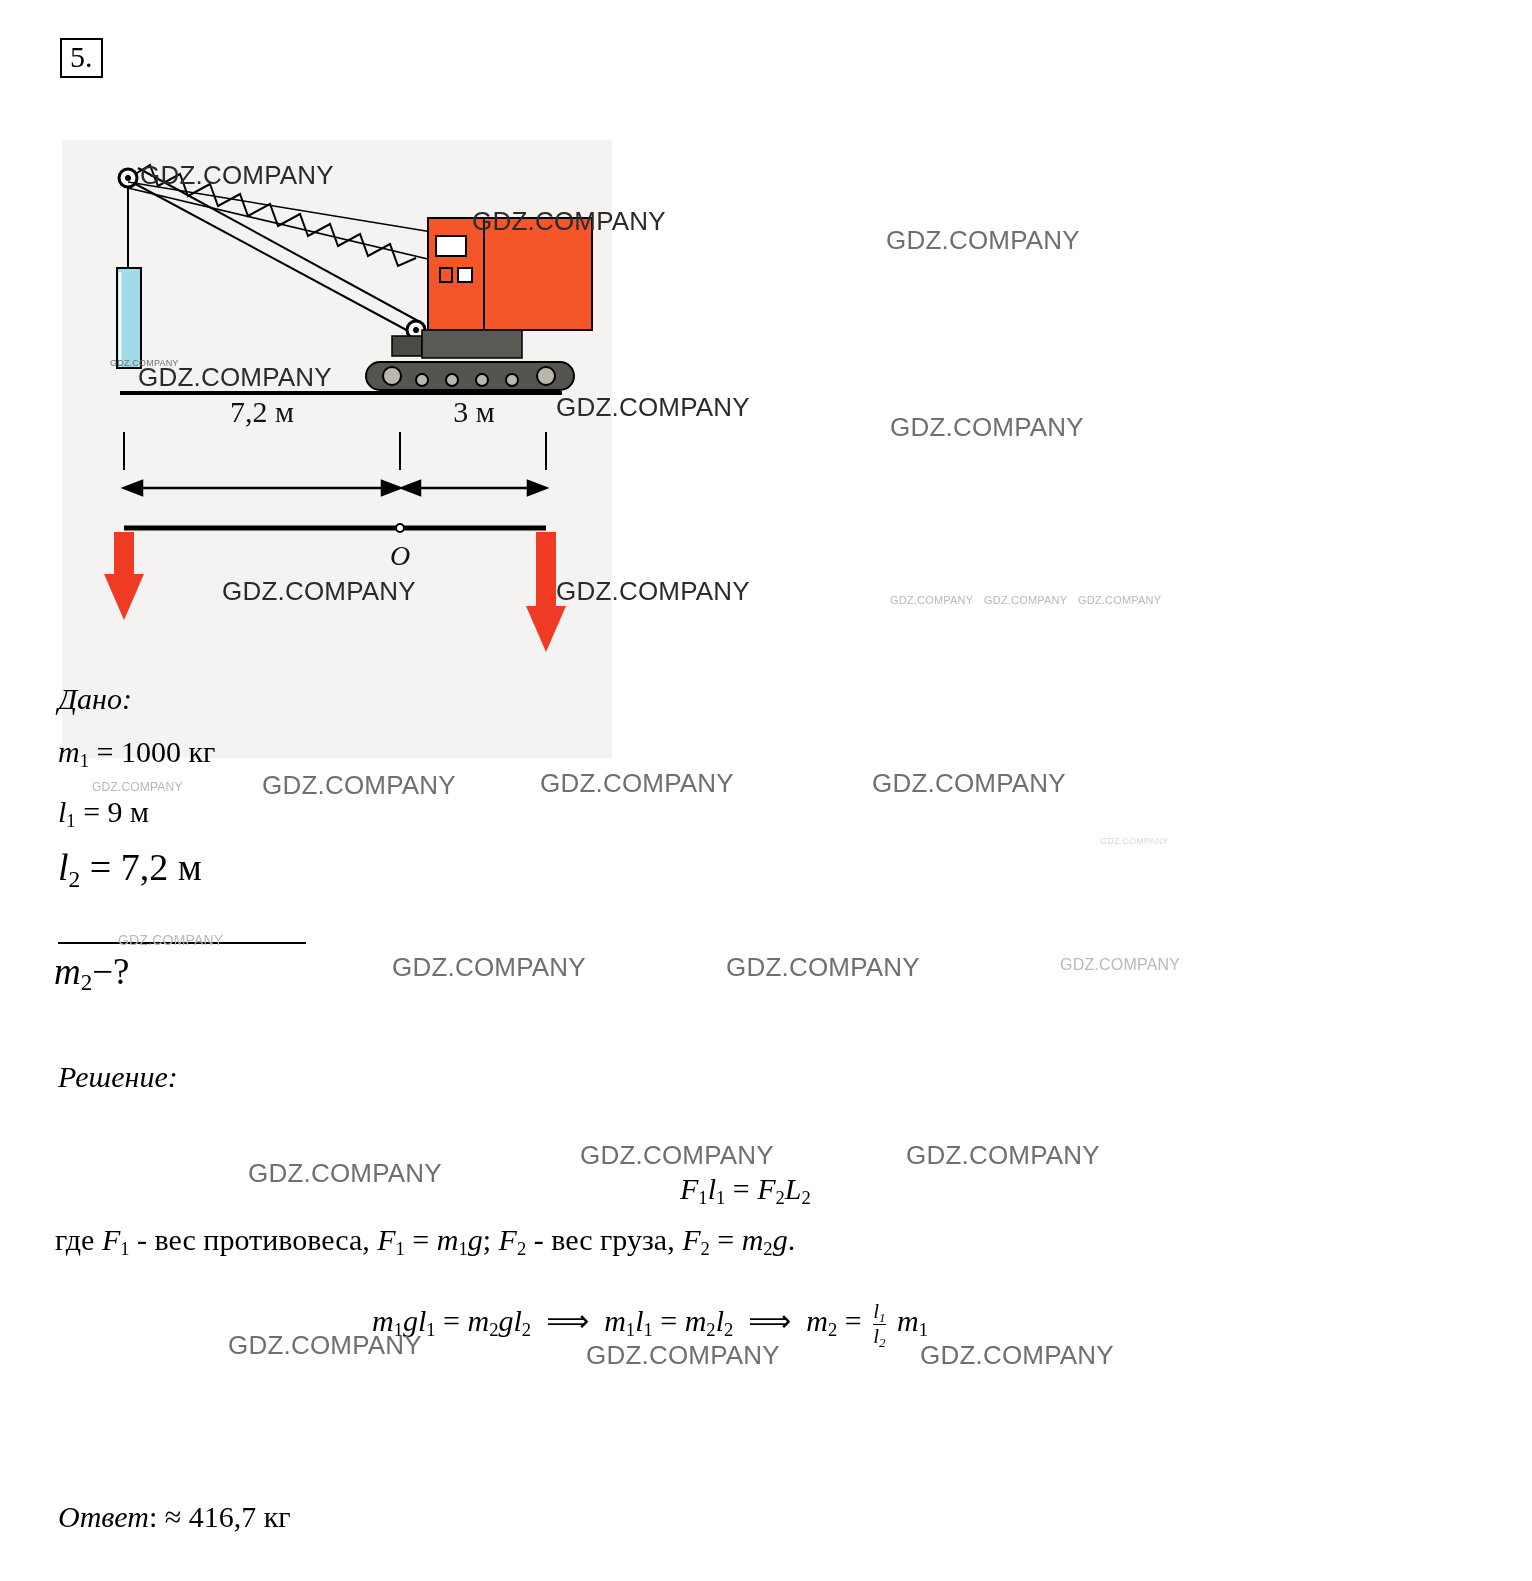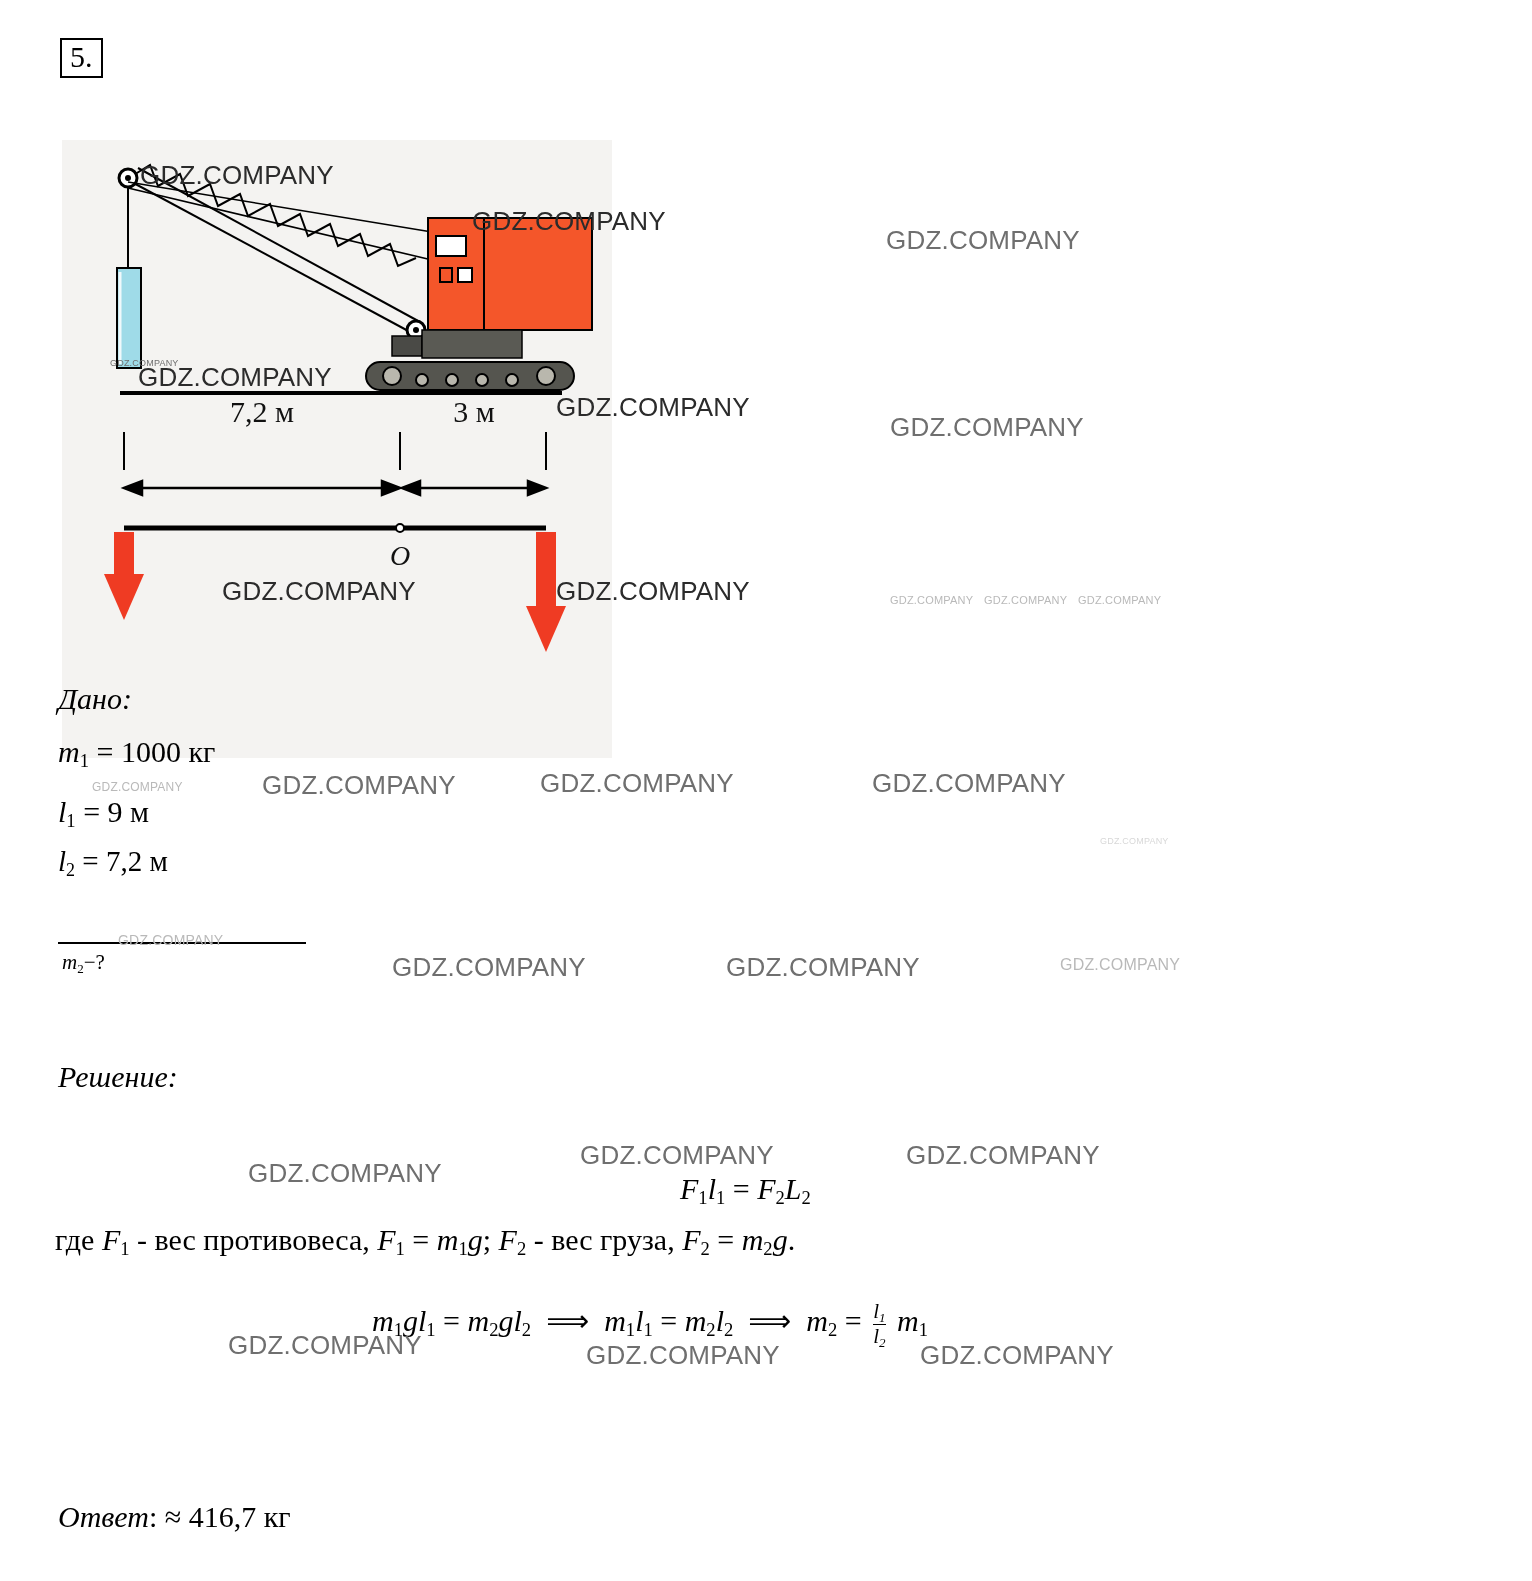--- a/index.html
+++ b/index.html
@@ -48,28 +48,28 @@
     white-space: nowrap;
   }
   .it { font-style: italic; }
   .given-label {
     left: 58px; top: 682px;
     font-size: 30px;
     font-style: italic;
   }
   .g1 { left: 58px; top: 735px; font-size: 30px; }
   .g2 { left: 58px; top: 795px; font-size: 30px; }
-  .g3 { left: 58px; top: 845px; font-size: 29px; }
+  .g3 { left: 58px; top: 845px; font-size: 38px; }
   .rule-line {
     position: absolute;
     left: 58px; top: 942px;
     width: 248px; height: 2px;
     background: #000;
   }
-  .g4 { left: 62px; top: 950px; font-size: 21px; }
+  .g4 { left: 54px; top: 950px; font-size: 37px; }
   .sol-label {
     left: 58px; top: 1060px;
     font-size: 30px;
     font-style: italic;
   }
   .sol1 { left: 55px; top: 1115px; font-size: 30px; }
   .eq1 { left: 680px; top: 1172px; font-size: 30px; }
   .sol2 { left: 55px; top: 1223px; font-size: 30px; }
   .eq2 { left: 372px; top: 1300px; font-size: 30px; }
   .eq3 { left: 530px; top: 1372px; font-size: 30px; }

